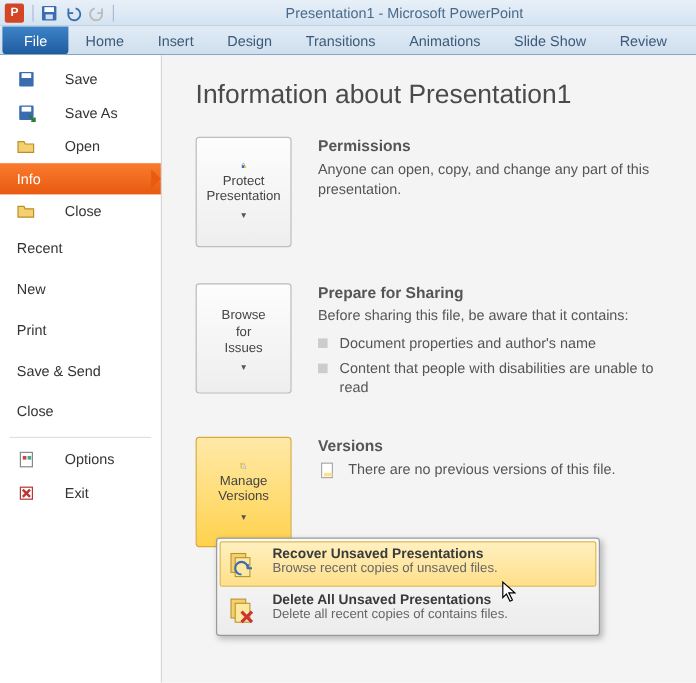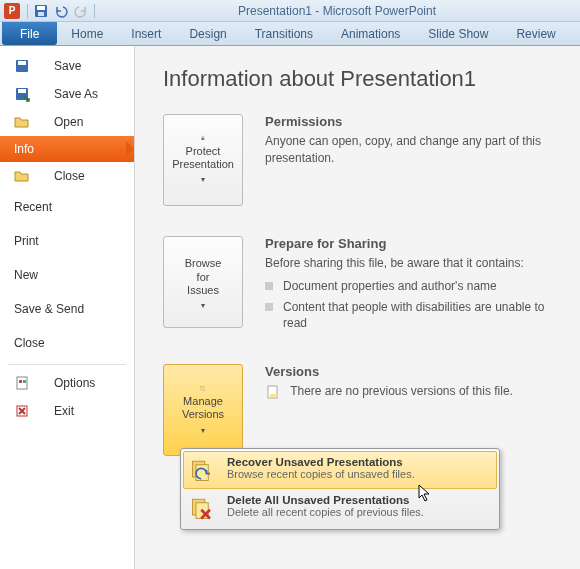--- a/index.html
+++ b/index.html
@@ -126,24 +126,24 @@
     <div class="nav-item">
         <svg class="nav-icon" viewBox="0 0 16 16">
           <path d="M1 4 L6 4 L7 6 L14 6 L14 13 L1 13 Z" fill="#f5d070" stroke="#b8902a"></path>
         </svg>
         <span>Close</span>
       </div>
     <div class="nav-item tall">
         <span>Recent</span>
       </div>
     <div class="nav-item tall">
+        <span>New</span>
+      </div>
+    <div class="nav-item tall">
         <span>Print</span>
-      </div>
-    <div class="nav-item tall">
-        <span>New</span>
       </div>
     <div class="nav-item tall">
         <span>Save &amp; Send</span>
       </div>
     <div class="nav-item tall">
         <span>Close</span>
       </div>
     <div class="nav-sep"></div>
     <div class="nav-item">
         <svg class="nav-icon" viewBox="0 0 16 16">
@@ -248,20 +248,20 @@
     </div>
   </div>
   <div class="dd-item">
     <svg class="dd-icon" viewBox="0 0 32 32">
         <rect x="4" y="6" width="14" height="18" fill="#f5d070" stroke="#b8902a"></rect>
         <rect x="8" y="10" width="14" height="18" fill="#fde8a0" stroke="#b8902a"></rect>
         <path d="M14 18 L24 28 M24 18 L14 28" stroke="#c33" stroke-width="3"></path>
       </svg>
     <div class="dd-text">
       <div class="dd-title">Delete All Unsaved Presentations</div>
-      <div class="dd-desc">Delete all recent copies of previous files.</div>
+      <div class="dd-desc">Delete all recent copies of contains files.</div>
     </div>
   </div>
 </div>
 
 <svg class="cursor" viewBox="0 0 14 18">
     <path d="M1 1 L1 14 L4 11 L7 17 L9 16 L6 10 L11 10 Z" fill="#fff" stroke="#000"></path>
   </svg>
 
 </body></html>

